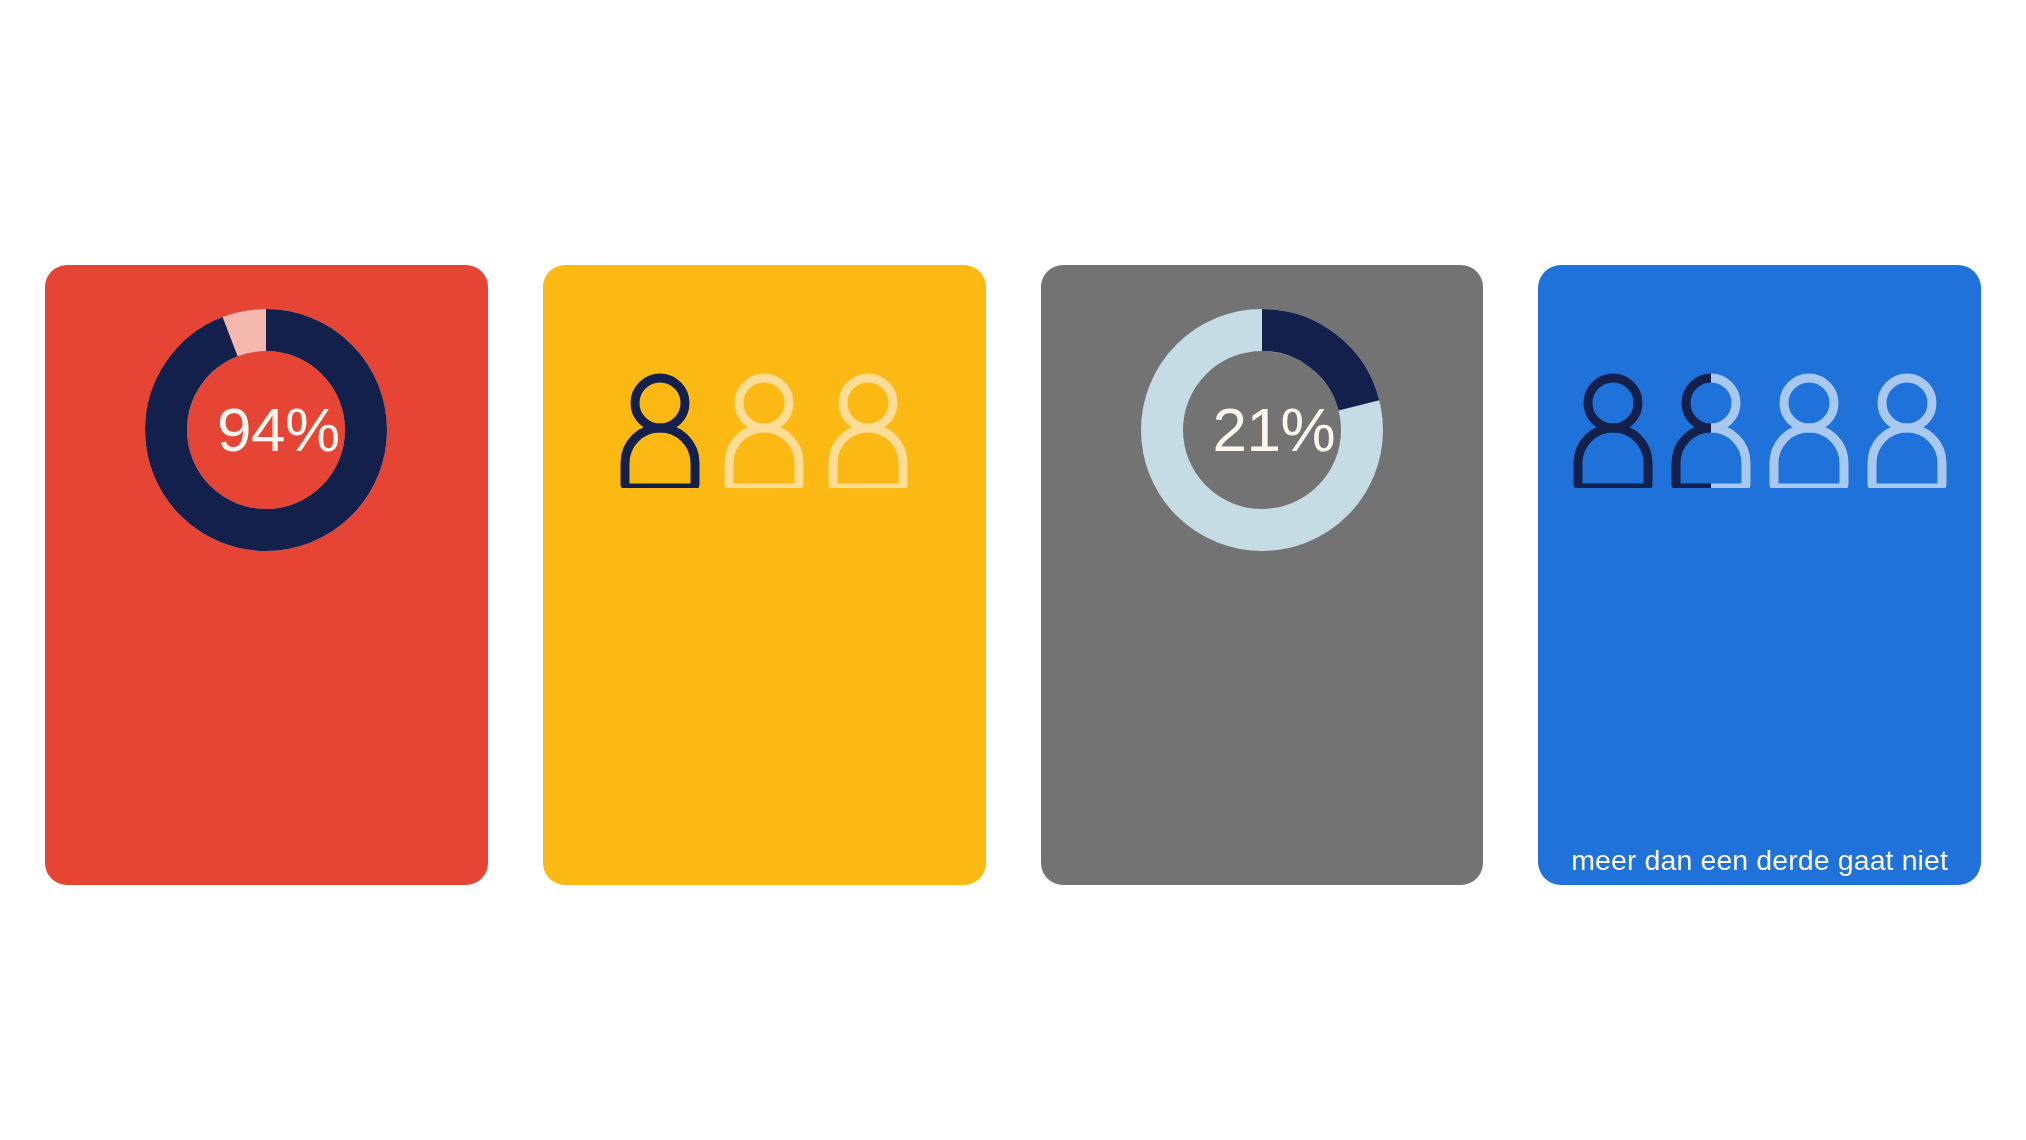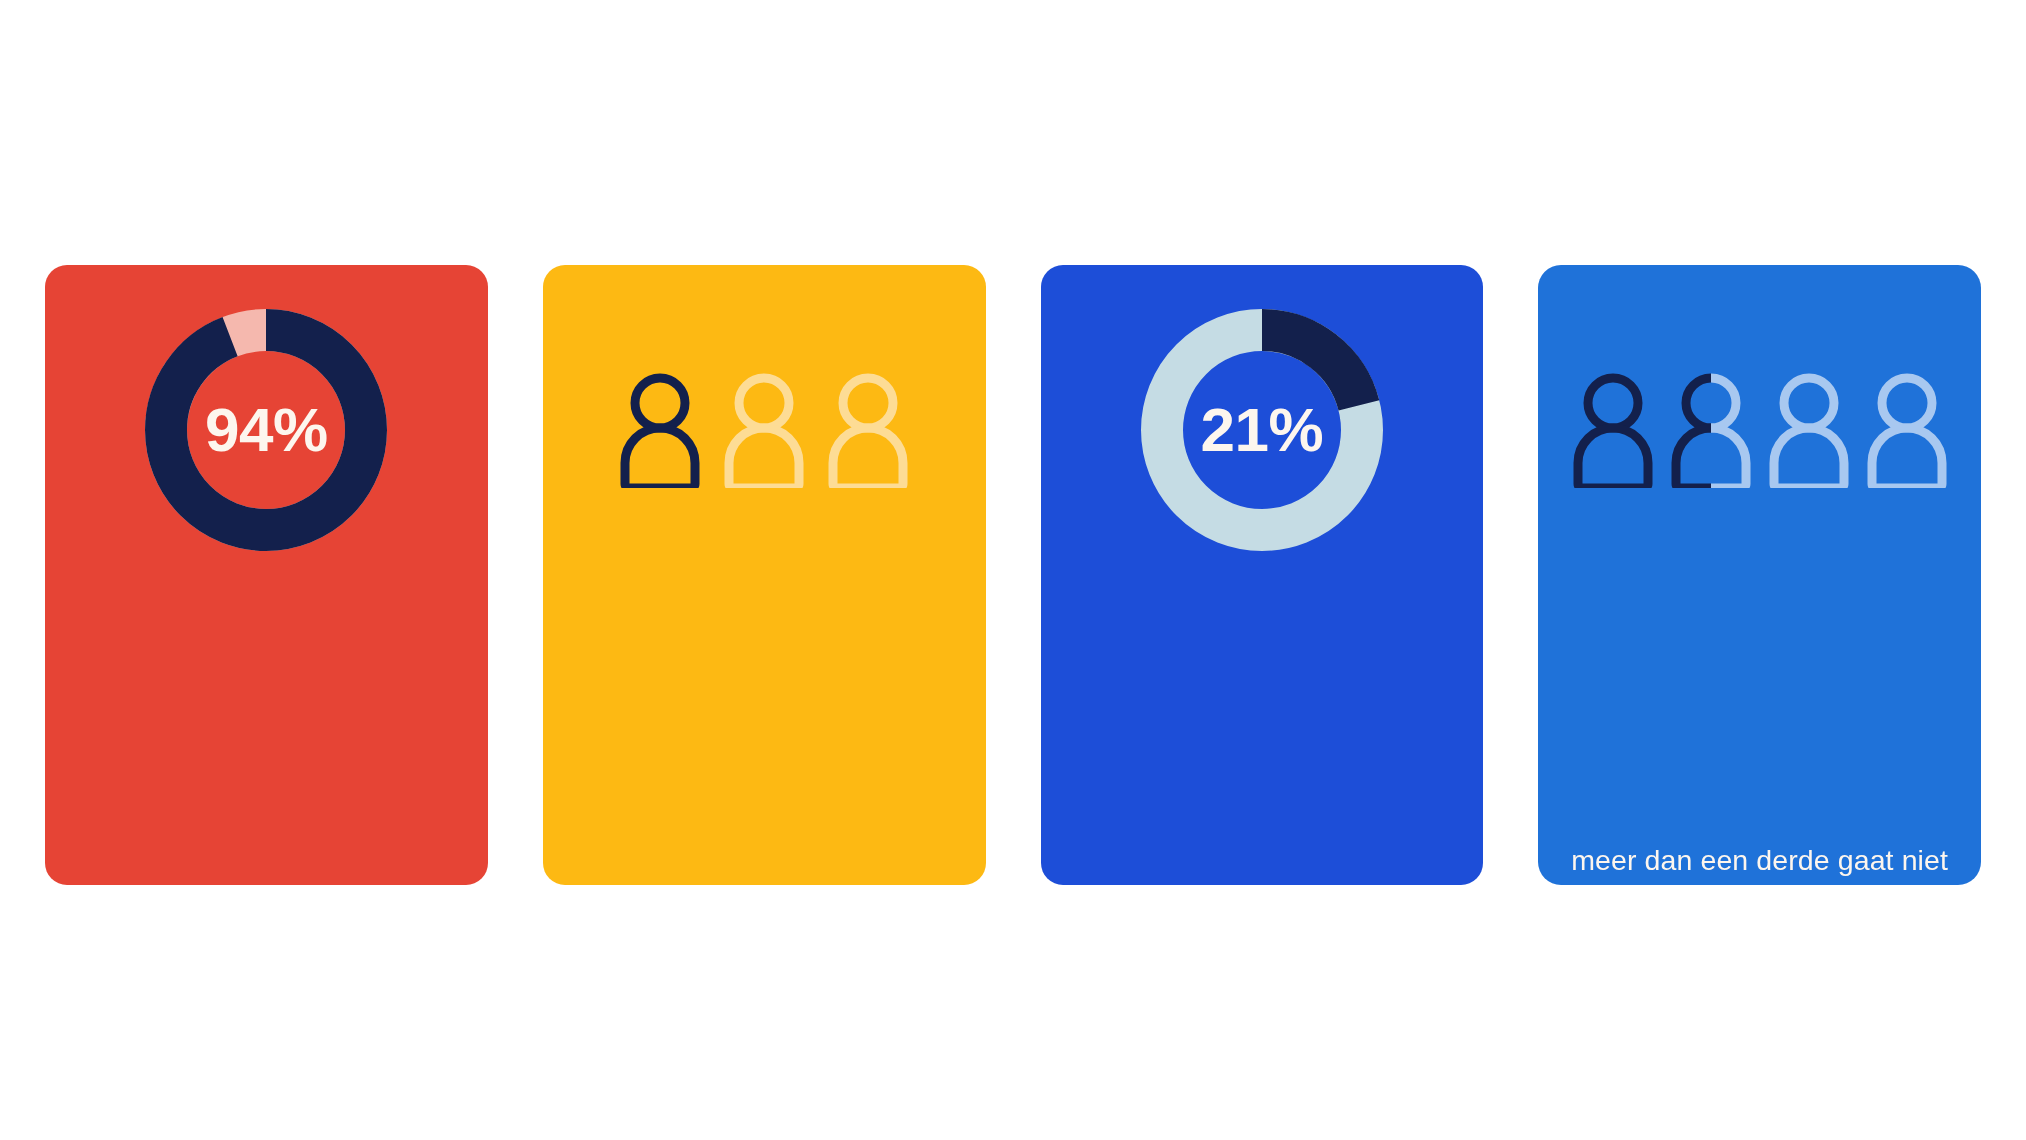--- a/index.html
+++ b/index.html
@@ -59,29 +59,29 @@
   .donut-wrap {
     position: relative;
     width: 252px;
     height: 252px;
     display: block;
   }
   .donut-wrap svg { display: block; width: 252px; height: 252px; }
 
   .donut-label {
     position: absolute;
-    left: 0;
+    left: 12px;
     top: 0;
     width: 252px;
     height: 252px;
     display: flex;
     align-items: center;
     justify-content: center;
     font-size: 62px;
-    font-weight: 700;
+    font-weight: 400;
     color: #fdf6ee;
     letter-spacing: -0.5px;
     line-height: 1;
   }
 
   .people-row {
     display: flex;
     flex-direction: row;
     align-items: flex-end;
     justify-content: center;
@@ -157,21 +157,21 @@
             <circle cx="43" cy="31" r="25" fill="none" stroke="#FDDC95" stroke-width="9"></circle>
             <path d="M8 112 L8 91 A35 35 0 0 1 78 91 L78 112 A4 4 0 0 1 74 116 L12 116 A4 4 0 0 1 8 112 Z" fill="none" stroke="#FDDC95" stroke-width="9" stroke-linejoin="round"></path>
           </svg>
         </div>
       </div>
       <div class="card-caption">
         
       </div>
     </div>
 
-    <div class="card card-3" style="background: #1d4ed8;">
+    <div class="card card-3" style="background: #737373;">
       <div class="card-visual">
         <div class="donut-wrap">
           <svg viewBox="0 0 252 252">
 
             <circle cx="126" cy="126" r="100" fill="none" stroke="#C5DCE4" stroke-width="42"></circle>
 
             <circle cx="126" cy="126" r="100" fill="none" stroke="#13204C" stroke-width="42" stroke-dasharray="131.9 496.4" stroke-dashoffset="0" transform="rotate(-90 126 126)"></circle>
           </svg>
           <div class="donut-label">21%</div>
         </div>

